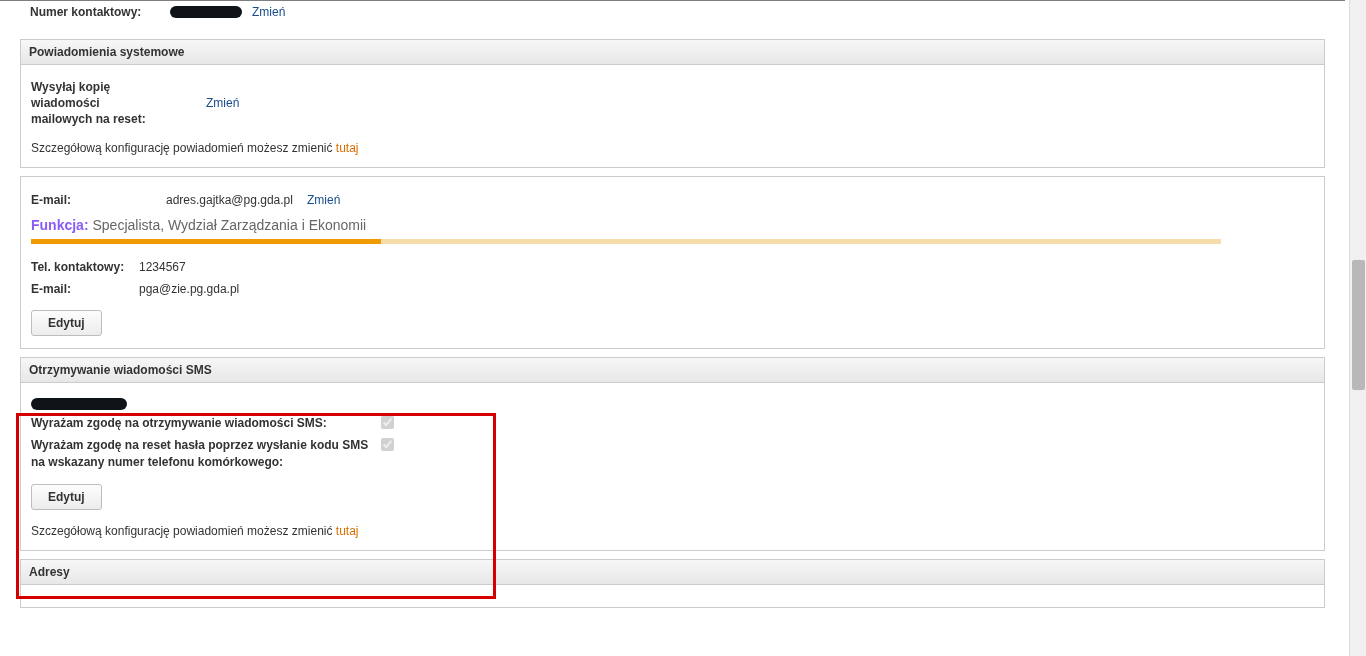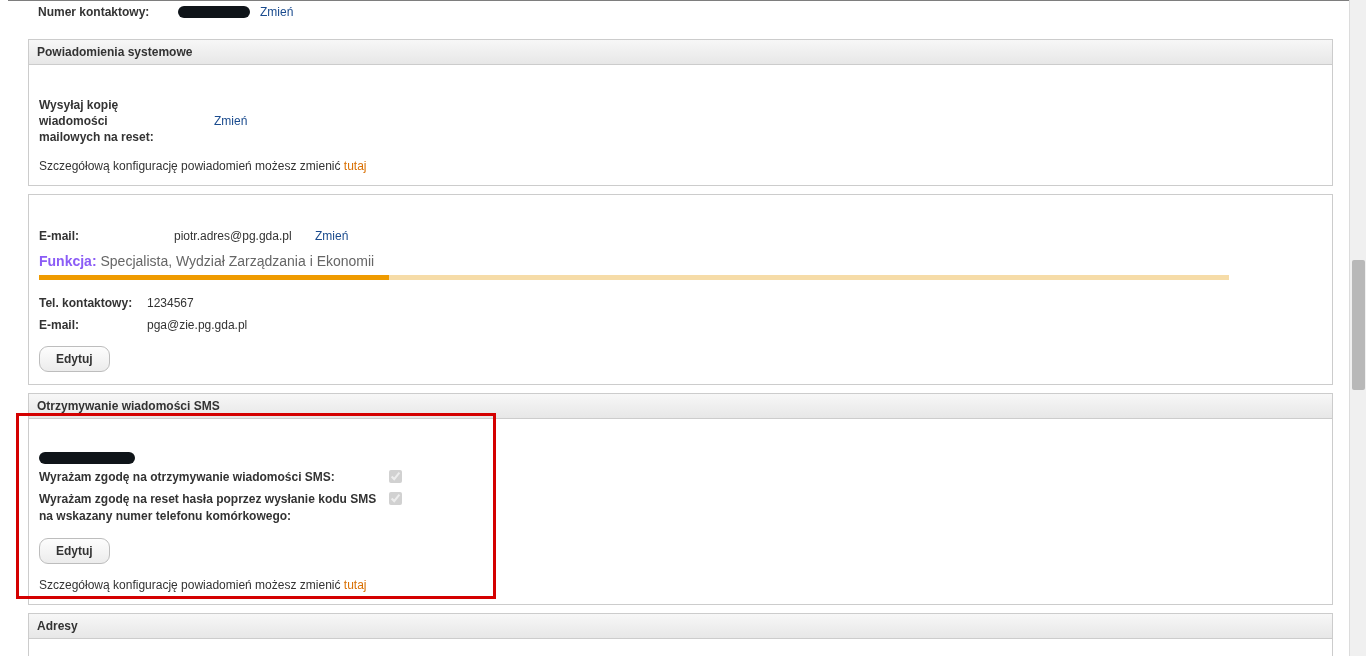--- a/index.html
+++ b/index.html
@@ -8,21 +8,21 @@
       font-size: 12px;
       background: #fff;
       color: #333;
       width: 1366px;
       height: 656px;
       overflow: hidden;
       position: relative;
     }
     .viewport {
       position: absolute;
-      left: 8px;
+      left: 0;
       top: 0;
       width: 1345px;
       height: 656px;
       overflow-y: auto;
       padding: 0 0 20px 0;
     }
     .scrollbar-track {
       position: absolute;
       right: 0;
       top: 0;
@@ -45,21 +45,21 @@
     }
     .panel-header {
       background: linear-gradient(to bottom, #f7f7f7, #e7e7e7);
       border-bottom: 1px solid #cccccc;
       padding: 5px 8px;
       font-weight: bold;
       color: #333;
       font-size: 12px;
     }
     .panel-body {
-      padding: 28px 10px 12px 10px;
+      padding: 10px 10px 12px 10px;
     }
     .row {
       display: flex;
       align-items: flex-start;
       margin: 4px 0;
       line-height: 18px;
     }
     .label {
       font-weight: bold;
       min-width: 130px;
@@ -113,21 +113,21 @@
     }
     .progress-fill {
       height: 5px;
       background: #ef9b00;
       width: 350px;
     }
     .btn {
       display: inline-block;
       background: linear-gradient(to bottom, #fdfdfd, #ececec);
       border: 1px solid #bdbdbd;
-      border-radius: 9px;
+      border-radius: 3px;
       padding: 5px 16px;
       font-weight: bold;
       font-size: 12px;
       cursor: pointer;
       color: #333;
       margin-top: 8px;
     }
     .sms-row {
       display: flex;
       align-items: flex-start;
@@ -198,21 +198,21 @@
       <div class="hint">
         <span>Szczegółową konfigurację powiadomień możesz zmienić </span><a class="link-orange">tutaj</a>
       </div>
     </div>
   </div>
 
   <div class="panel">
     <div class="panel-body">
       <div class="row">
         <span class="label label-wide">E-mail:</span>
-        <span class="value" style="min-width:135px;">piotr.adres@pg.gda.pl</span>
+        <span class="value" style="min-width:135px;">adres.gajtka@pg.gda.pl</span>
         <a class="link" style="margin-left:6px;">Zmień</a>
       </div>
 
       <div class="funkcja-row">
         <span class="funkcja-label">Funkcja:</span>
         <span style="color:#666;">Specjalista, Wydział Zarządzania i Ekonomii</span>
       </div>
       <div class="progress-bar">
         <div class="progress-fill"></div>
       </div>

